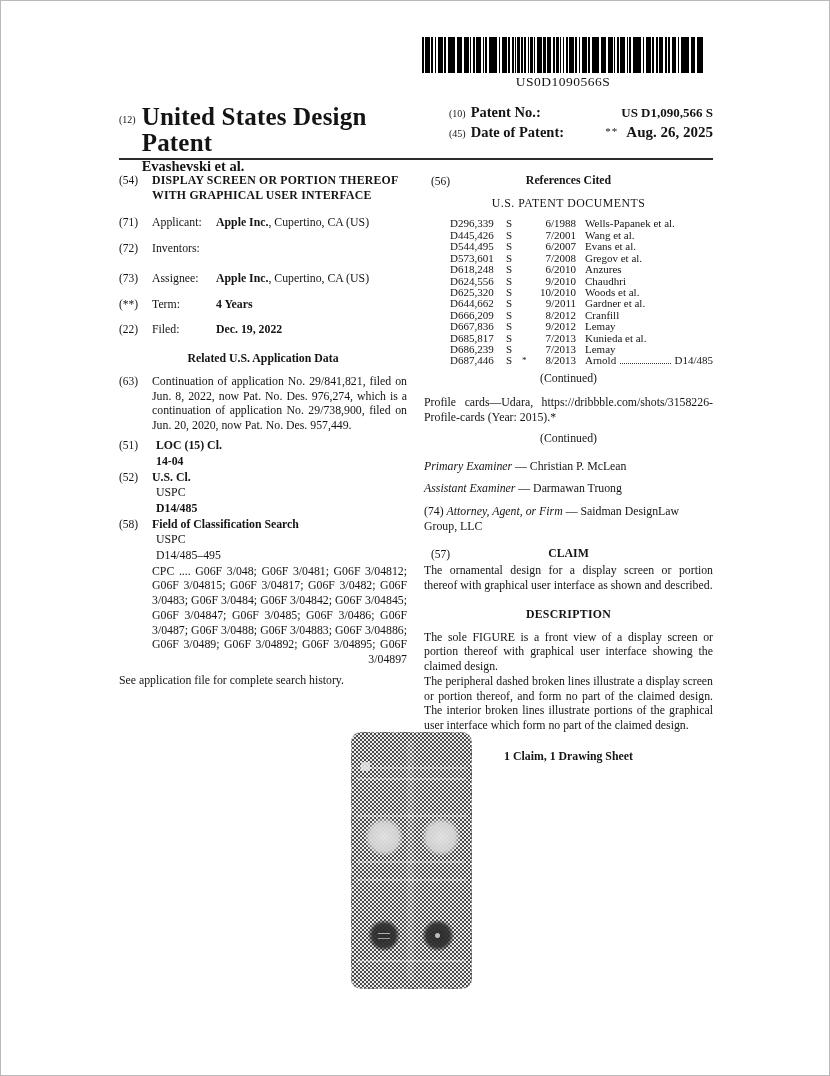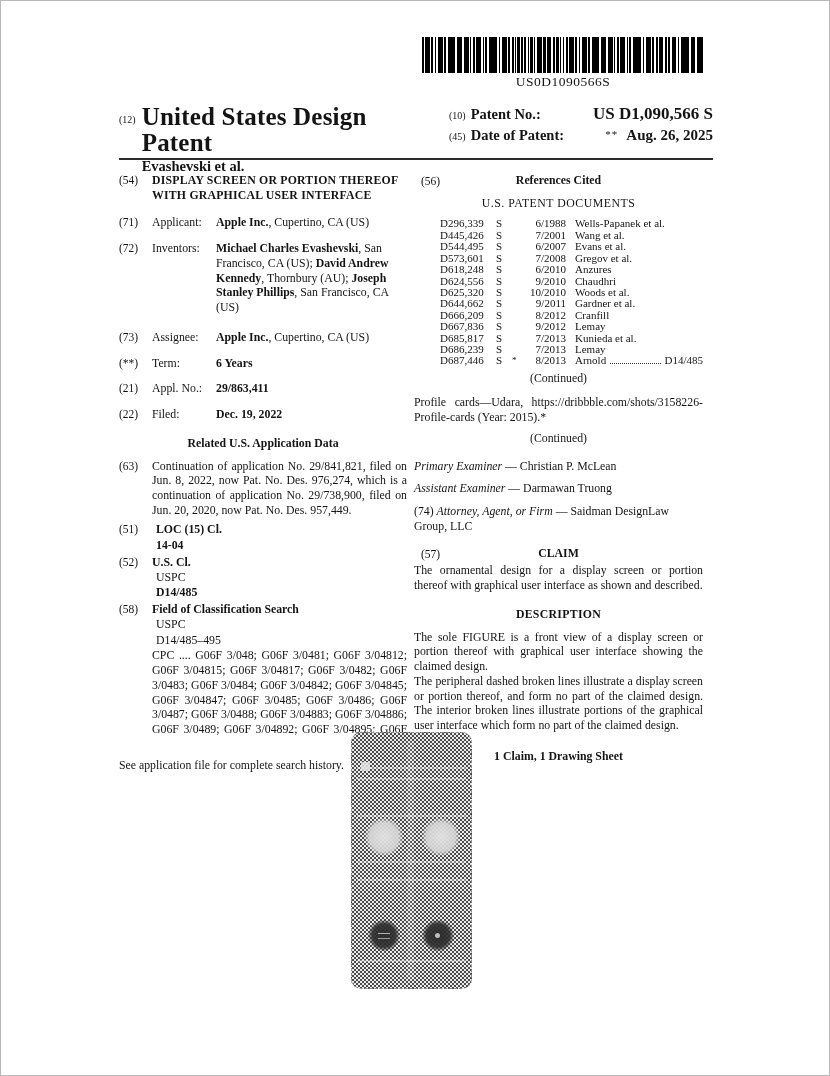--- a/index.html
+++ b/index.html
@@ -20,27 +20,27 @@
   
   .header { position:absolute; left:118px; top:103px; width:594px; display:flex; }
   .h-left { width:318px; display:flex; }
   .h-num { font-size:10px; padding-top:10px; margin-right:6px; }
   .h-title { font-size:25px; font-weight:bold; letter-spacing:.2px; line-height:1.05; }
   .h-authors { font-size:14.5px; font-weight:bold; margin-top:1px; }
   .h-right { flex:1; padding-left:12px; }
   .h-row { display:flex; align-items:baseline; margin-bottom:3px; }
   .h-row .h-num2 { font-size:10px; margin-right:5px; }
   .h-lab { font-size:14.5px; font-weight:bold; }
-  .h-val { flex:1; text-align:right; font-size:17px; font-weight:bold; white-space:nowrap; }
+  .h-val { flex:1; text-align:right; font-size:13px; font-weight:bold; white-space:nowrap; }
   .h-val2 { flex:1; text-align:right; font-size:15px; font-weight:bold; white-space:nowrap; }
   .stars { font-size:11px; font-weight:normal; letter-spacing:1px; margin-right:8px; position:relative; top:-2px; }
   .rule { position:absolute; left:118px; top:157px; width:594px; border-top:2px solid #2c2c2c; }
 
   
-  .columns { position:absolute; left:118px; top:172px; width:594px; display:flex; gap:7px; font-size:11.8px; line-height:1.25; }
+  .columns { position:absolute; left:118px; top:172px; width:594px; display:flex; gap:17px; font-size:11.8px; line-height:1.25; }
   .col-left  { width:288px; }
   .col-right { width:289px; }
 
   .field { display:flex; margin-bottom:11px; }
   .fnum { width:33px; flex:0 0 33px; font-size:11.5px; }
   .fbody { flex:1; }
   .lblrow { display:flex; }
   .flabel { flex:0 0 64px; }
   .frun { flex:1; }
   .bold { font-weight:bold; }
@@ -136,42 +136,34 @@
         <span class="fnum">(71)</span>
         <div class="fbody lblrow">
           <span class="flabel">Applicant:</span>
           <span class="frun"><span style="font-weight: bold;">Apple Inc.</span><span>, Cupertino, CA (US)</span></span>
         </div>
       </div>
       <div class="field" style="margin-bottom:15px;">
         <span class="fnum">(72)</span>
         <div class="fbody lblrow">
           <span class="flabel">Inventors:</span>
-          <span class="frun"><span style="font-weight: bold;">Michael Charles Evashevski</span><span>, San Francisco, CA (US); </span><span style="font-weight: bold;">David Andrew Kennedy</span><span>, Thornbury (AU); </span><span style="font-weight: bold;">Joseph Stanley Phillips</span><span>, San Francisco, CA (US)</span></span>
         </div>
       </div>
       <div class="field">
         <span class="fnum">(73)</span>
         <div class="fbody lblrow">
           <span class="flabel">Assignee:</span>
           <span class="frun"><span style="font-weight: bold;">Apple Inc.</span><span>, Cupertino, CA (US)</span></span>
         </div>
       </div>
       <div class="field">
         <span class="fnum">(**)</span>
         <div class="fbody lblrow">
           <span class="flabel">Term:</span>
-          <span class="frun bold">6 Years</span>
-        </div>
-      </div>
-      <div class="field">
-        <span class="fnum">(21)</span>
-        <div class="fbody lblrow">
-          <span class="flabel">Appl. No.:</span>
-          <span class="frun bold">29/863,411</span>
+          <span class="frun bold">4 Years</span>
         </div>
       </div>
       <div class="field">
         <span class="fnum">(22)</span>
         <div class="fbody lblrow">
           <span class="flabel">Filed:</span>
           <span class="frun bold">Dec. 19, 2022</span>
         </div>
       </div>
 

